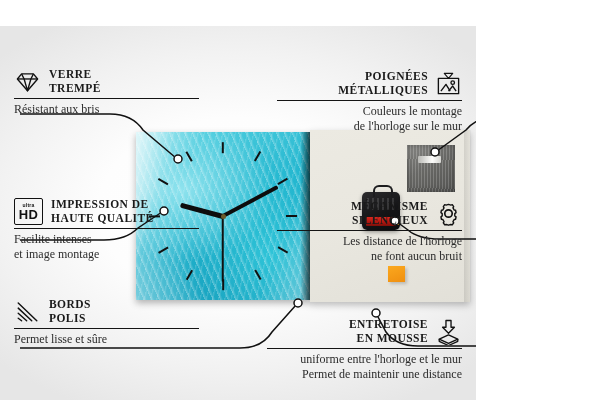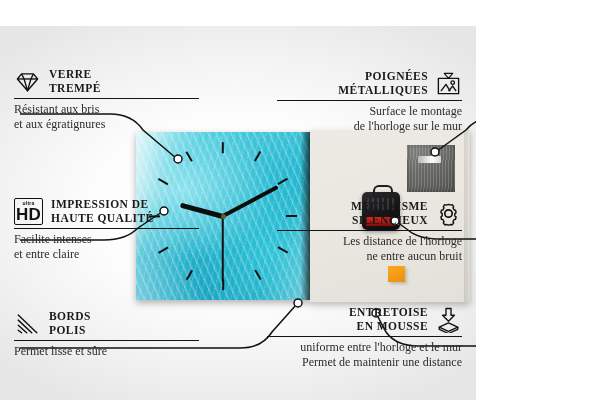--- a/index.html
+++ b/index.html
@@ -109,21 +109,21 @@
   .co-sub{
     font-family:"Liberation Serif", serif;
     font-size:12px;line-height:1.22;color:#2b2b2b;
   }
   .ico{width:27px;height:27px;flex:0 0 27px;display:block;}
   .hdbox{
     width:27px;height:25px;flex:0 0 27px;border:1.6px solid #111;border-radius:2px;
     display:flex;flex-direction:column;align-items:center;justify-content:center;line-height:1;
   }
   .hdbox .u{font-size:5px;font-weight:bold;letter-spacing:.2px;color:#111;font-family:"Liberation Sans",sans-serif;}
-  .hdbox .hd{font-size:17px;font-weight:bold;letter-spacing:.3px;color:#111;font-family:"Liberation Sans",sans-serif;}
+  .hdbox .hd{font-size:13px;font-weight:bold;letter-spacing:.3px;color:#111;font-family:"Liberation Sans",sans-serif;}
 </style>
 </head>
 <body>
 
 <div class="stage">
 
   <div class="clock-face">
     <div class="sheen"></div>
     <div id="ticks">
         <div class="tick" style="left: 87px; top: 19.8px; width: 11px; height: 2.4px; transform: rotate(-90deg); transform-origin: 0% 50%;"></div>
@@ -189,43 +189,42 @@
         </g>
       </svg>
       <div class="co-title">
         <div>VERRE</div>
         <div>TREMPÉ</div>
       </div>
     </div>
     <div class="co-rule"></div>
     <div class="co-sub">
       <div>Résistant aux bris</div>
-      <div>et aux égratignures</div>
     </div>
   </div>
 
   <div class="callout left" style="top:172px;">
     <div class="co-head">
       <div class="hdbox">
         <span class="u">ultra</span>
         <span class="hd">HD</span>
       </div>
       <div class="co-title">
         <div>IMPRESSION DE</div>
         <div>HAUTE QUALITÉ</div>
       </div>
     </div>
     <div class="co-rule"></div>
     <div class="co-sub">
       <div>Facilite intenses</div>
-      <div>et entre claire</div>
-    </div>
-  </div>
-
-  <div class="callout left" style="top:284px;">
+      <div>et image montage</div>
+    </div>
+  </div>
+
+  <div class="callout left" style="top:272px;">
     <div class="co-head">
       <svg class="ico" viewBox="0 0 32 32">
         <g stroke="#111" stroke-width="1.7" stroke-linecap="round">
           <path d="M5,6 L27,27"></path>
             <path d="M5,12 L21,27"></path>
           <path d="M5,18 L15,27"></path>
             <path d="M5,24 L9,27"></path>
         </g>
       </svg>
       <div class="co-title">
@@ -250,46 +249,46 @@
           <rect x="4" y="10" width="24" height="18"></rect>
           <path d="M16,10 L11,4 L21,4 Z" stroke-width="1.3"></path>
           <path d="M7,25 L13,17 L18,25"></path>
           <path d="M16,25 L21,19 L25,25"></path>
           <circle cx="21" cy="15" r="2.1"></circle>
         </g>
       </svg>
     </div>
     <div class="co-rule"></div>
     <div class="co-sub">
-      <div>Surface le montage</div>
+      <div>Couleurs le montage</div>
       <div>de l'horloge sur le mur</div>
     </div>
   </div>
 
   <div class="callout right" style="top:174px;">
     <div class="co-head">
       <div class="co-title">
         <div>MÉCANISME</div>
         <div>SILENCIEUX</div>
       </div>
       <svg class="ico" viewBox="0 0 32 32">
         <g fill="none" stroke="#111" stroke-width="2" stroke-linejoin="round">
           <path d="M16,4 l3.3,1.0 1.9,-0.6 1.9,2.7 -0.9,1.8 1.6,2.9 2.0,0.4 0.6,3.3 -1.7,1.2 0,3.3 1.7,1.2 -0.6,3.3 -2.0,0.4 -1.6,2.9 0.9,1.8 -1.9,2.7 -1.9,-0.6 -3.3,1.0 -3.3,-1.0 -1.9,0.6 -1.9,-2.7 0.9,-1.8 -1.6,-2.9 -2.0,-0.4 -0.6,-3.3 1.7,-1.2 0,-3.3 -1.7,-1.2 0.6,-3.3 2.0,-0.4 1.6,-2.9 -0.9,-1.8 1.9,-2.7 1.9,0.6 Z" transform="scale(0.86) translate(2.6,2.0)"></path>
           <circle cx="16" cy="16" r="4.4"></circle>
         </g>
       </svg>
     </div>
     <div class="co-rule"></div>
     <div class="co-sub">
       <div>Les distance de l'horloge</div>
-      <div>ne entre aucun bruit</div>
-    </div>
-  </div>
-
-  <div class="callout right" style="top:280px;width:195px;">
+      <div>ne font aucun bruit</div>
+    </div>
+  </div>
+
+  <div class="callout right" style="top:292px;width:195px;">
     <div class="co-head">
       <div class="co-title">
         <div>ENTRETOISE</div>
         <div>EN MOUSSE</div>
       </div>
       <svg class="ico" viewBox="0 0 32 32">
         <g fill="none" stroke="#111" stroke-width="1.6" stroke-linejoin="round">
           <path d="M13,3 h6 v8 h4 l-7,7 -7,-7 h4 Z"></path>
           <path d="M16,20 L5,25 L16,30 L27,25 Z"></path>
           <path d="M5,25 v2.6 L16,32.6 L27,27.6 V25"></path>

